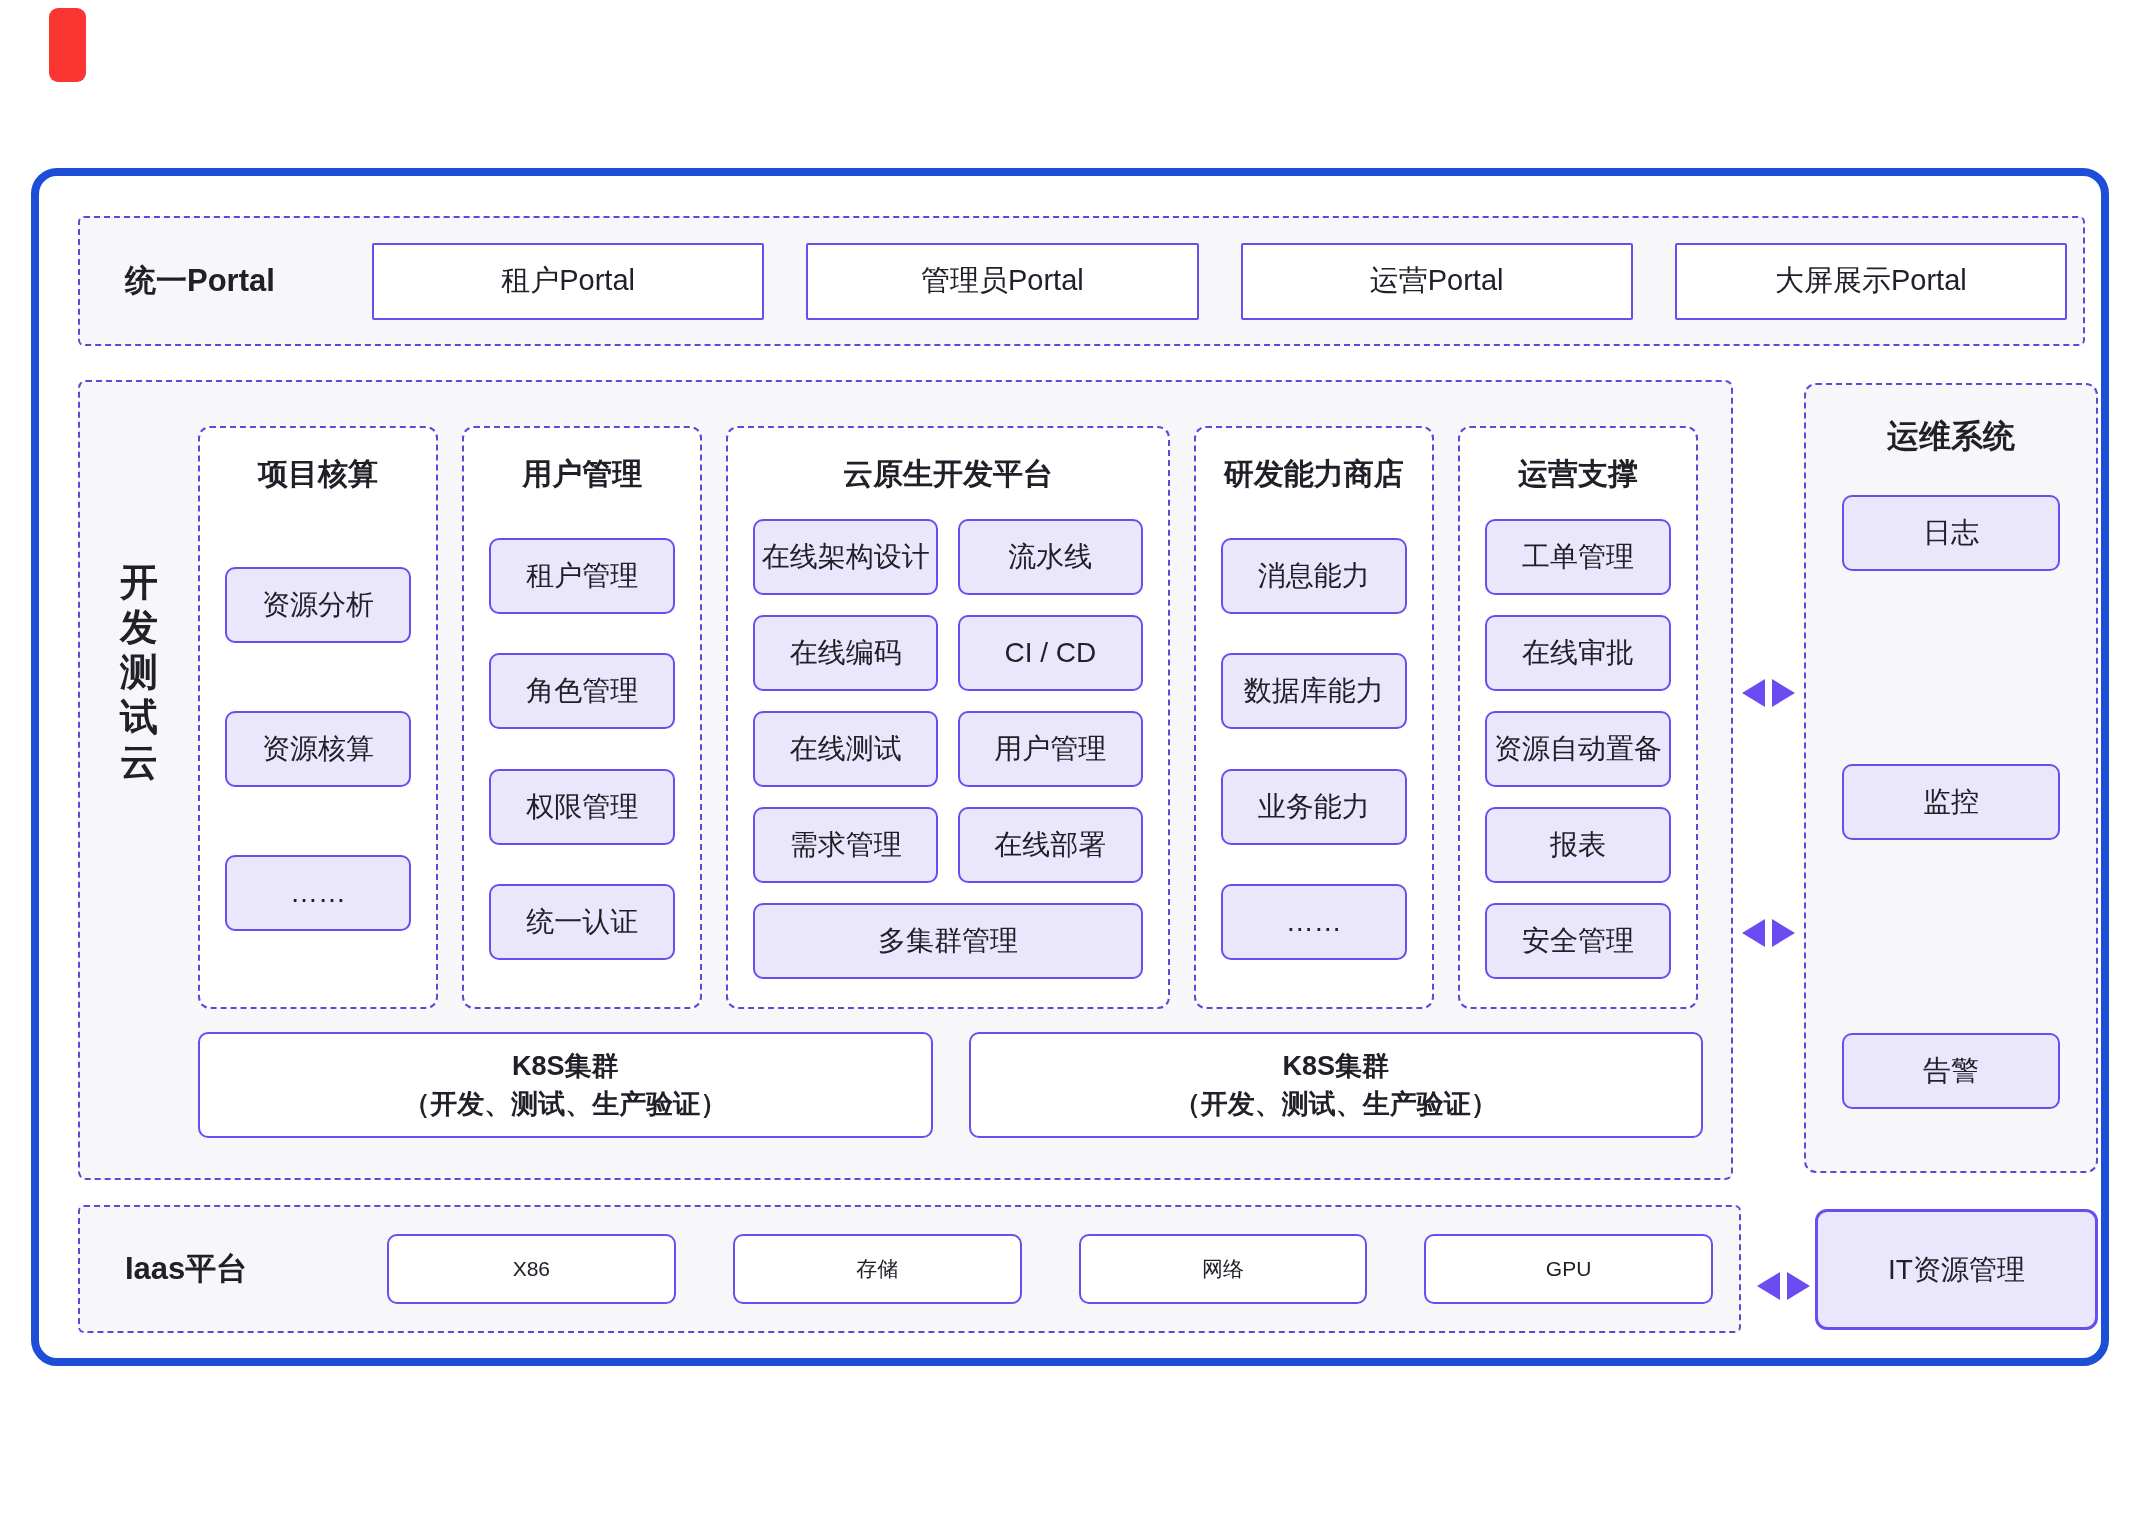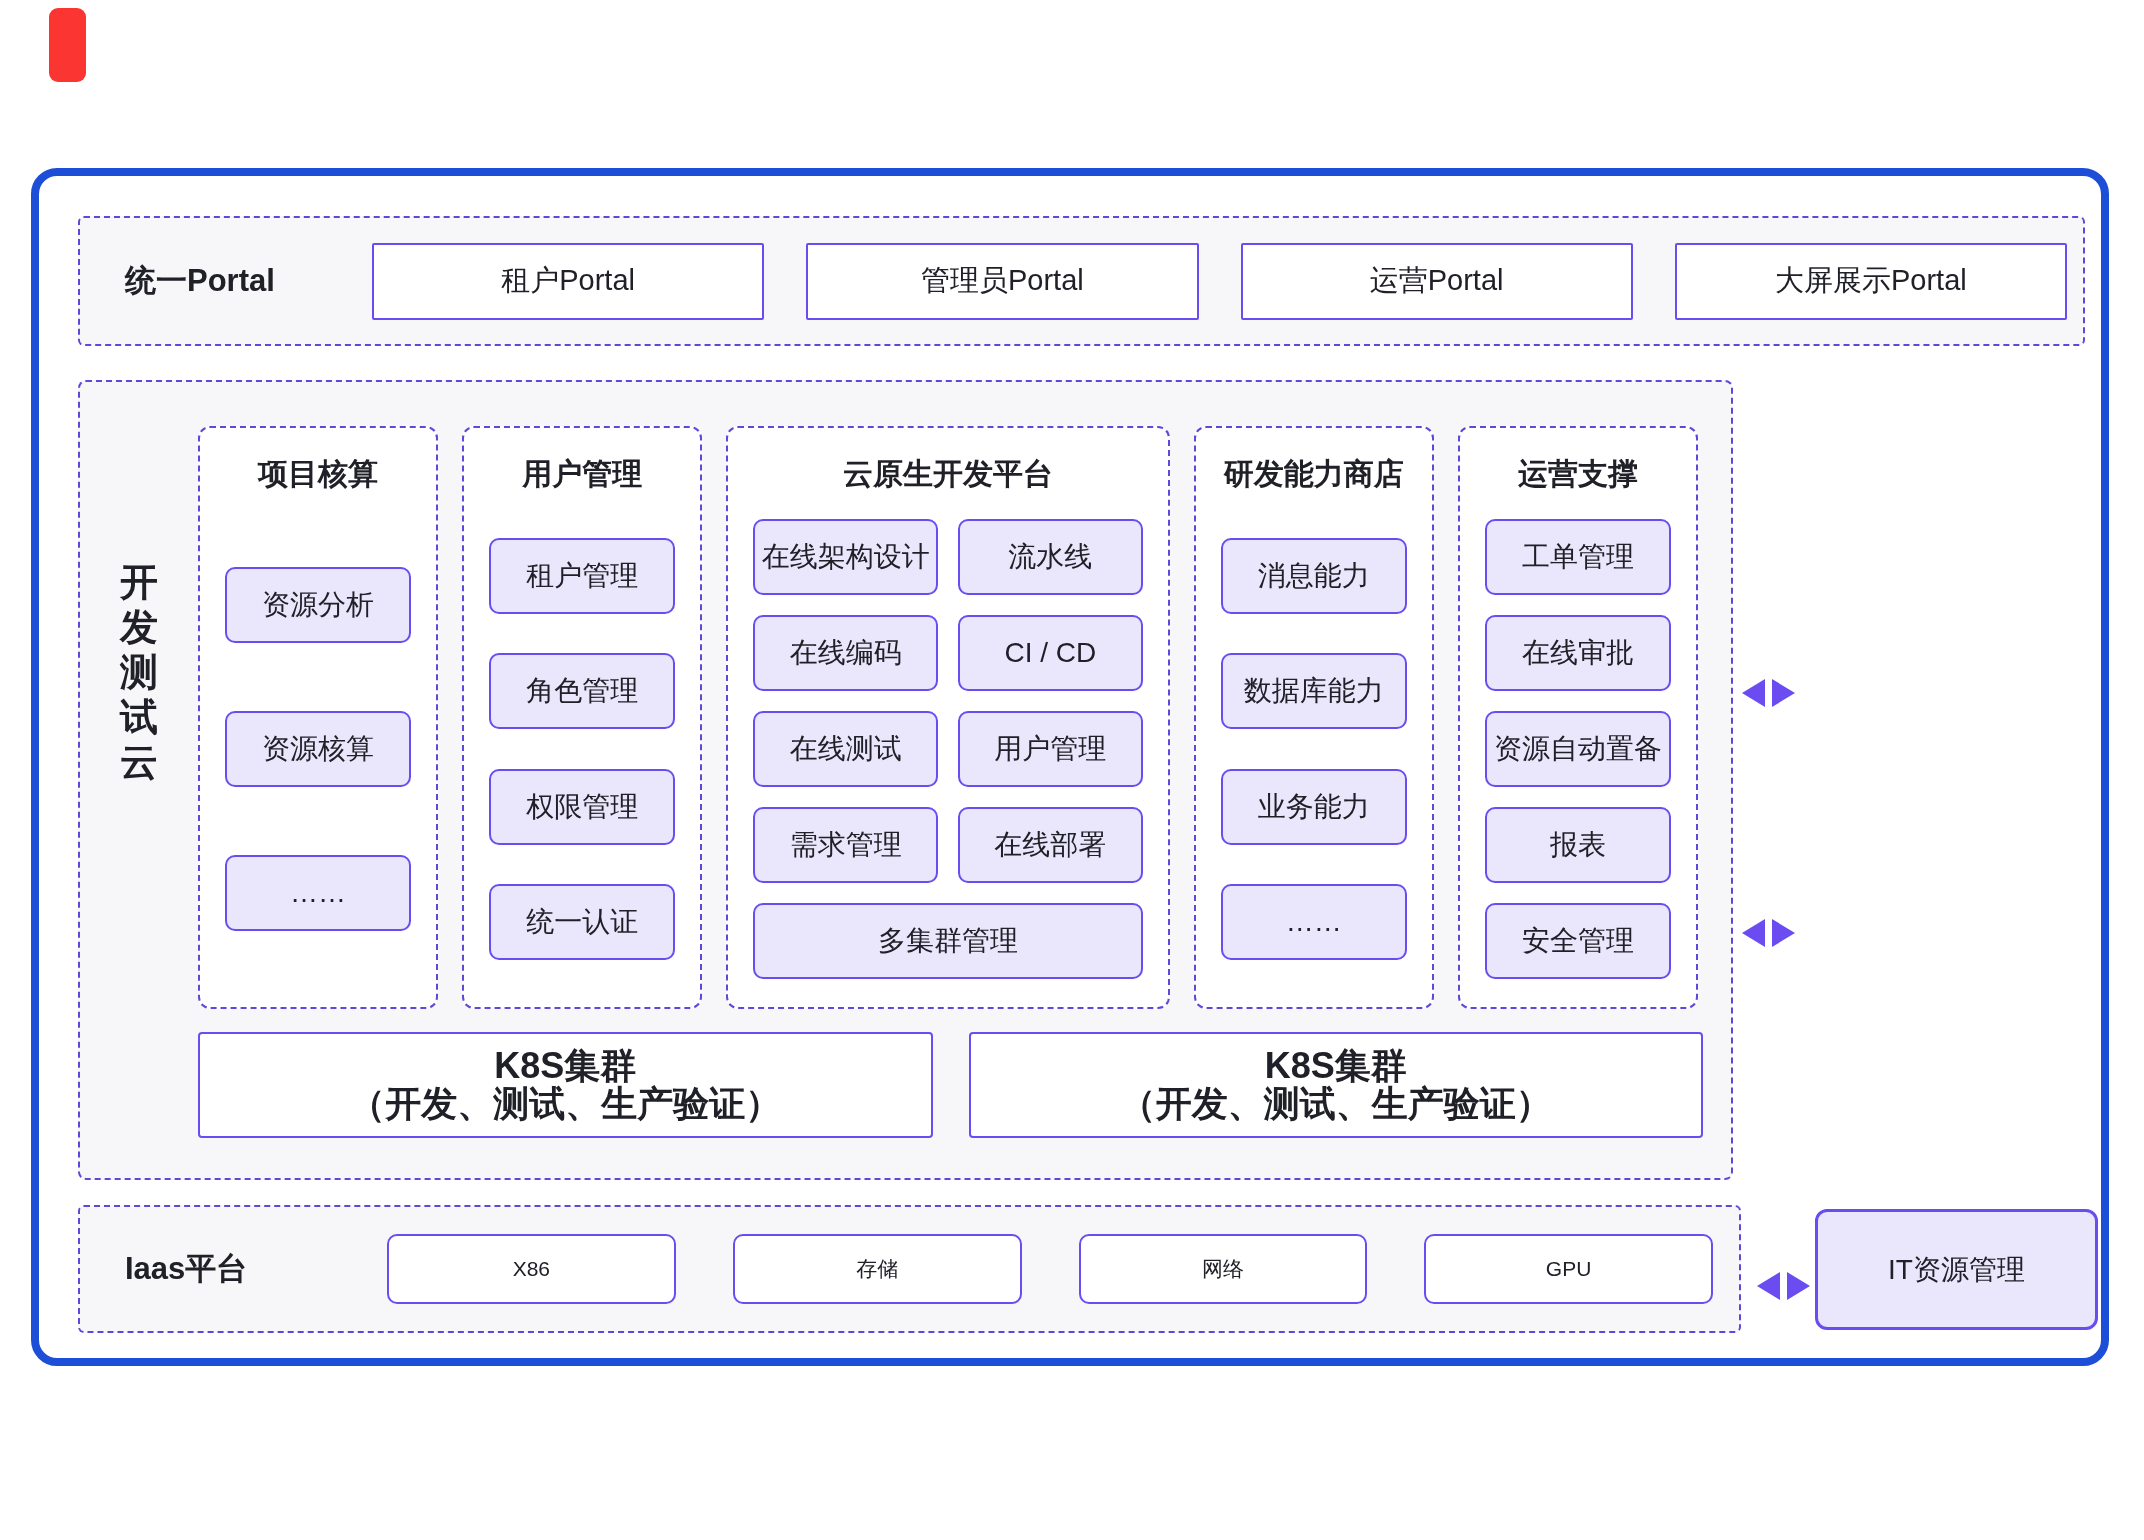--- a/index.html
+++ b/index.html
@@ -30,21 +30,21 @@
   .col{border:2px dashed var(--purple-deep);border-radius:12px;background:#ffffff;display:flex;flex-direction:column;flex:1 1 0;}
   .col.wide{flex:1.86 1 0;}
   .col-header{margin-top:26px;text-align:center;font-size:30px;font-weight:700;}
   .col-body{flex:1;display:flex;flex-direction:column;justify-content:space-evenly;padding:4px 25px 8px;}
   .chip{height:76px;background:var(--fill);border:2px solid var(--purple);border-radius:10px;display:flex;align-items:center;justify-content:center;font-size:28px;}
   .grid-body{flex:1;display:grid;grid-template-columns:1fr 1fr;column-gap:20px;row-gap:0;align-content:space-evenly;padding:4px 25px 8px;}
   .grid-body .chip{height:76px;}
   .chip.span2{grid-column:1 / 3;}
 
   .k8s-row{position:absolute;left:118px;top:650px;width:1505px;height:106px;display:flex;gap:36px;}
-  .k8s-box{flex:1;background:#ffffff;border:2px solid var(--purple);border-radius:4px;display:flex;flex-direction:column;align-items:center;justify-content:center;font-weight:700;font-size:36px;line-height:38px;}
+  .k8s-box{flex:1;background:#ffffff;border:2px solid var(--purple);border-radius:10px;display:flex;flex-direction:column;align-items:center;justify-content:center;font-weight:700;font-size:27px;line-height:38px;}
 
   
   .arrow-pair{position:absolute;display:flex;gap:7px;align-items:center;}
   .tri-l{width:0;height:0;border-top:14px solid transparent;border-bottom:14px solid transparent;border-right:23px solid var(--purple);}
   .tri-r{width:0;height:0;border-top:14px solid transparent;border-bottom:14px solid transparent;border-left:23px solid var(--purple);}
   .ap1{left:1703px;top:503px;}
   .ap2{left:1703px;top:743px;}
   .ap3{left:1718px;top:1096px;}
 
   
@@ -152,20 +152,28 @@
 
     <div class="arrow-pair ap1">
       <span class="tri-l"></span>
       <span class="tri-r"></span>
     </div>
     <div class="arrow-pair ap2">
       <span class="tri-l"></span>
       <span class="tri-r"></span>
     </div>
 
+    <div class="ops">
+      <div class="ops-title">运维系统</div>
+      <div class="ops-body">
+        <div class="ops-chip">日志</div>
+        <div class="ops-chip">监控</div>
+        <div class="ops-chip">告警</div>
+      </div>
+    </div>
 
     <div class="iaas-row">
       <div class="iaas-title">Iaas平台</div>
       <div class="iaas-box">X86</div>
       <div class="iaas-box">存储</div>
       <div class="iaas-box">网络</div>
       <div class="iaas-box">GPU</div>
     </div>
 
     <div class="arrow-pair ap3">

